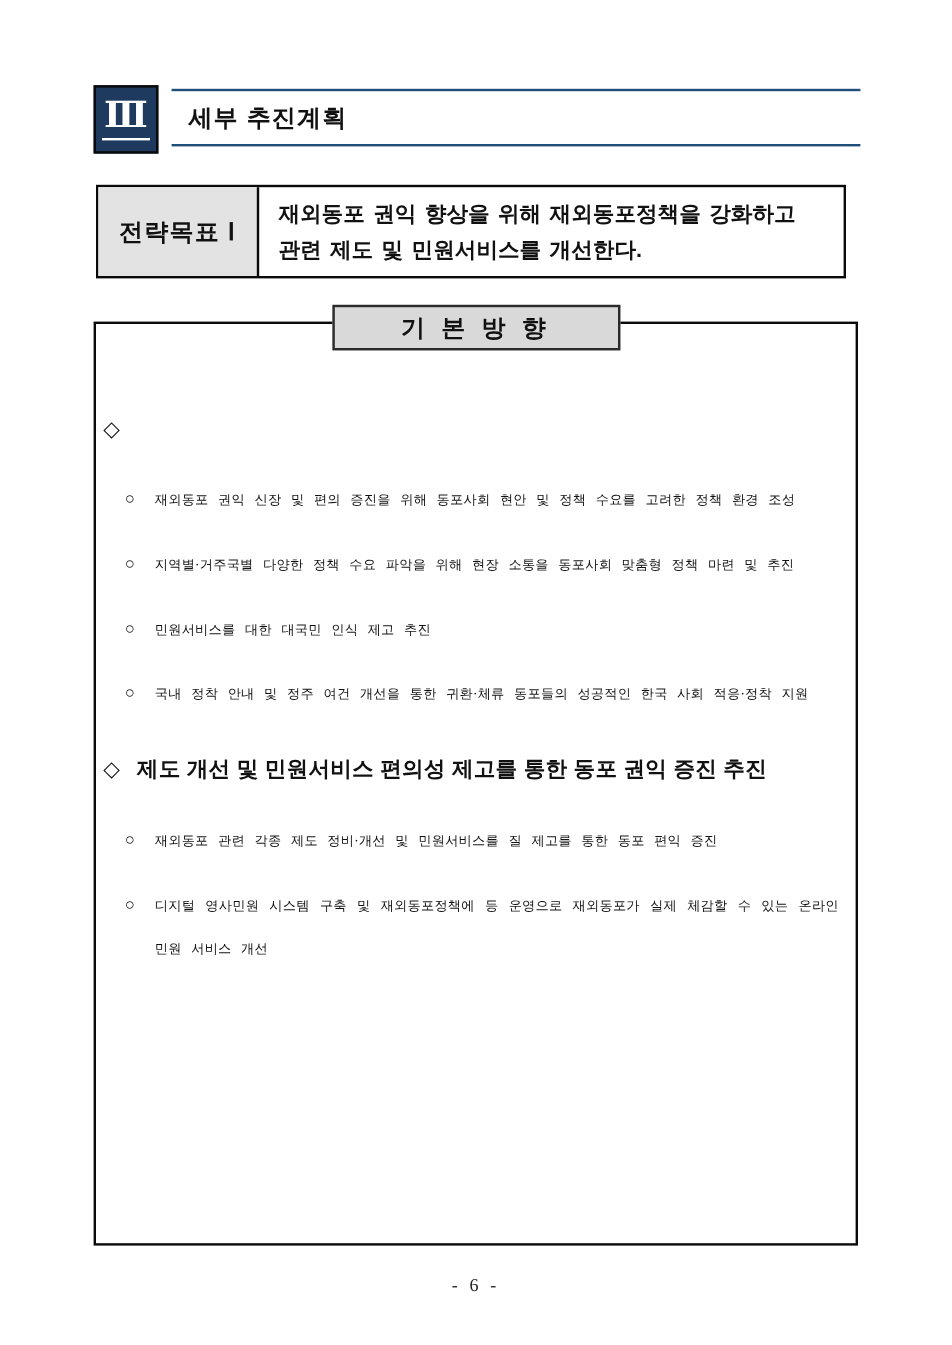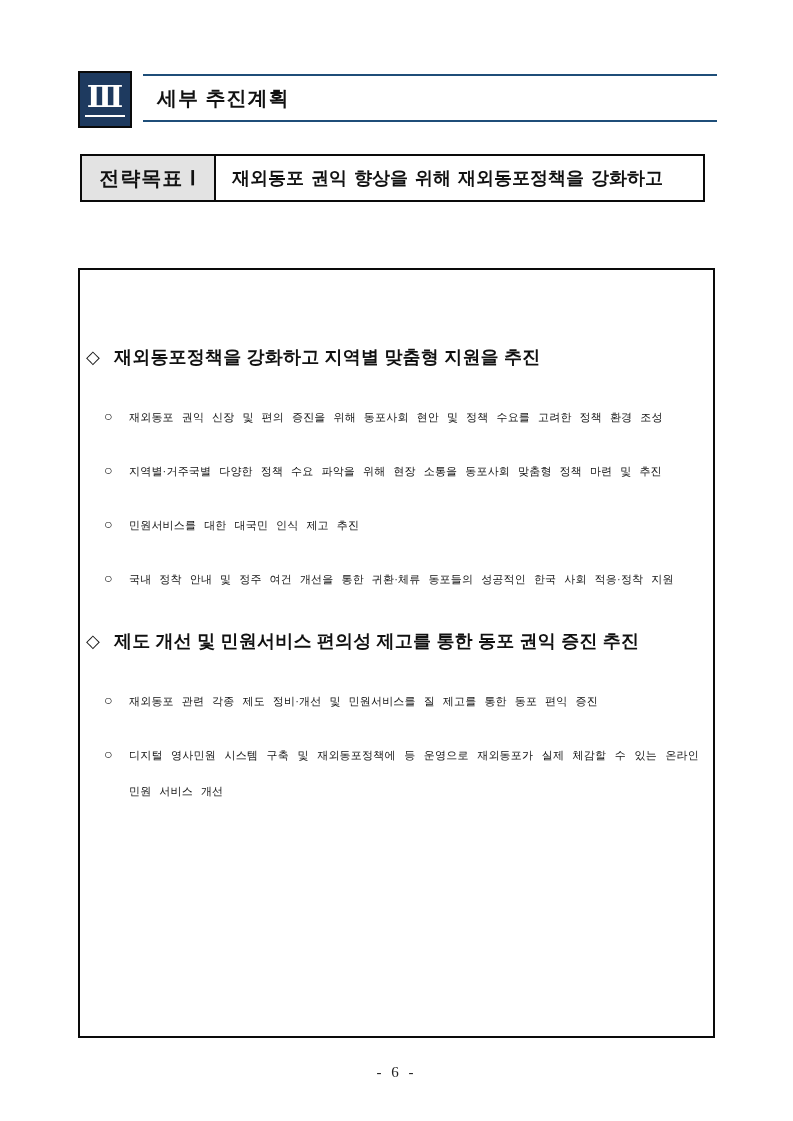--- a/index.html
+++ b/index.html
@@ -182,29 +182,30 @@
   </div>
   <div class="header-title-wrap">
     <span>세부 추진계획</span>
   </div>
 </div>
 
 <div class="strategy-table">
   <div class="strategy-label">전략목표 Ⅰ</div>
   <div class="strategy-text">
     <div>재외동포 권익 향상을 위해 재외동포정책을 강화하고</div>
+    <div>관련 제도 및 민원서비스를 개선한다.</div>
   </div>
 </div>
 
 <div class="basic-wrap">
+  <div class="basic-tab">기 본 방 향</div>
   <div class="basic-content">
 
     <div class="diamond-heading">
       <span class="d-marker">◇</span>
-      <span class="d-text">재외동포정책을 강화하고 지역별 맞춤형 지원을 추진</span>
     </div>
 
     <div class="bullet">
       <span class="b-marker">○</span>
       <span class="b-text">재외동포 권익 신장 및 편의 증진을 위해 동포사회 현안 및 정책 수요를 고려한 정책 환경 조성</span>
     </div>
 
     <div class="bullet">
       <span class="b-marker">○</span>
       <span class="b-text">지역별·거주국별 다양한 정책 수요 파악을 위해 현장 소통을 동포사회 맞춤형 정책 마련 및 추진</span>

